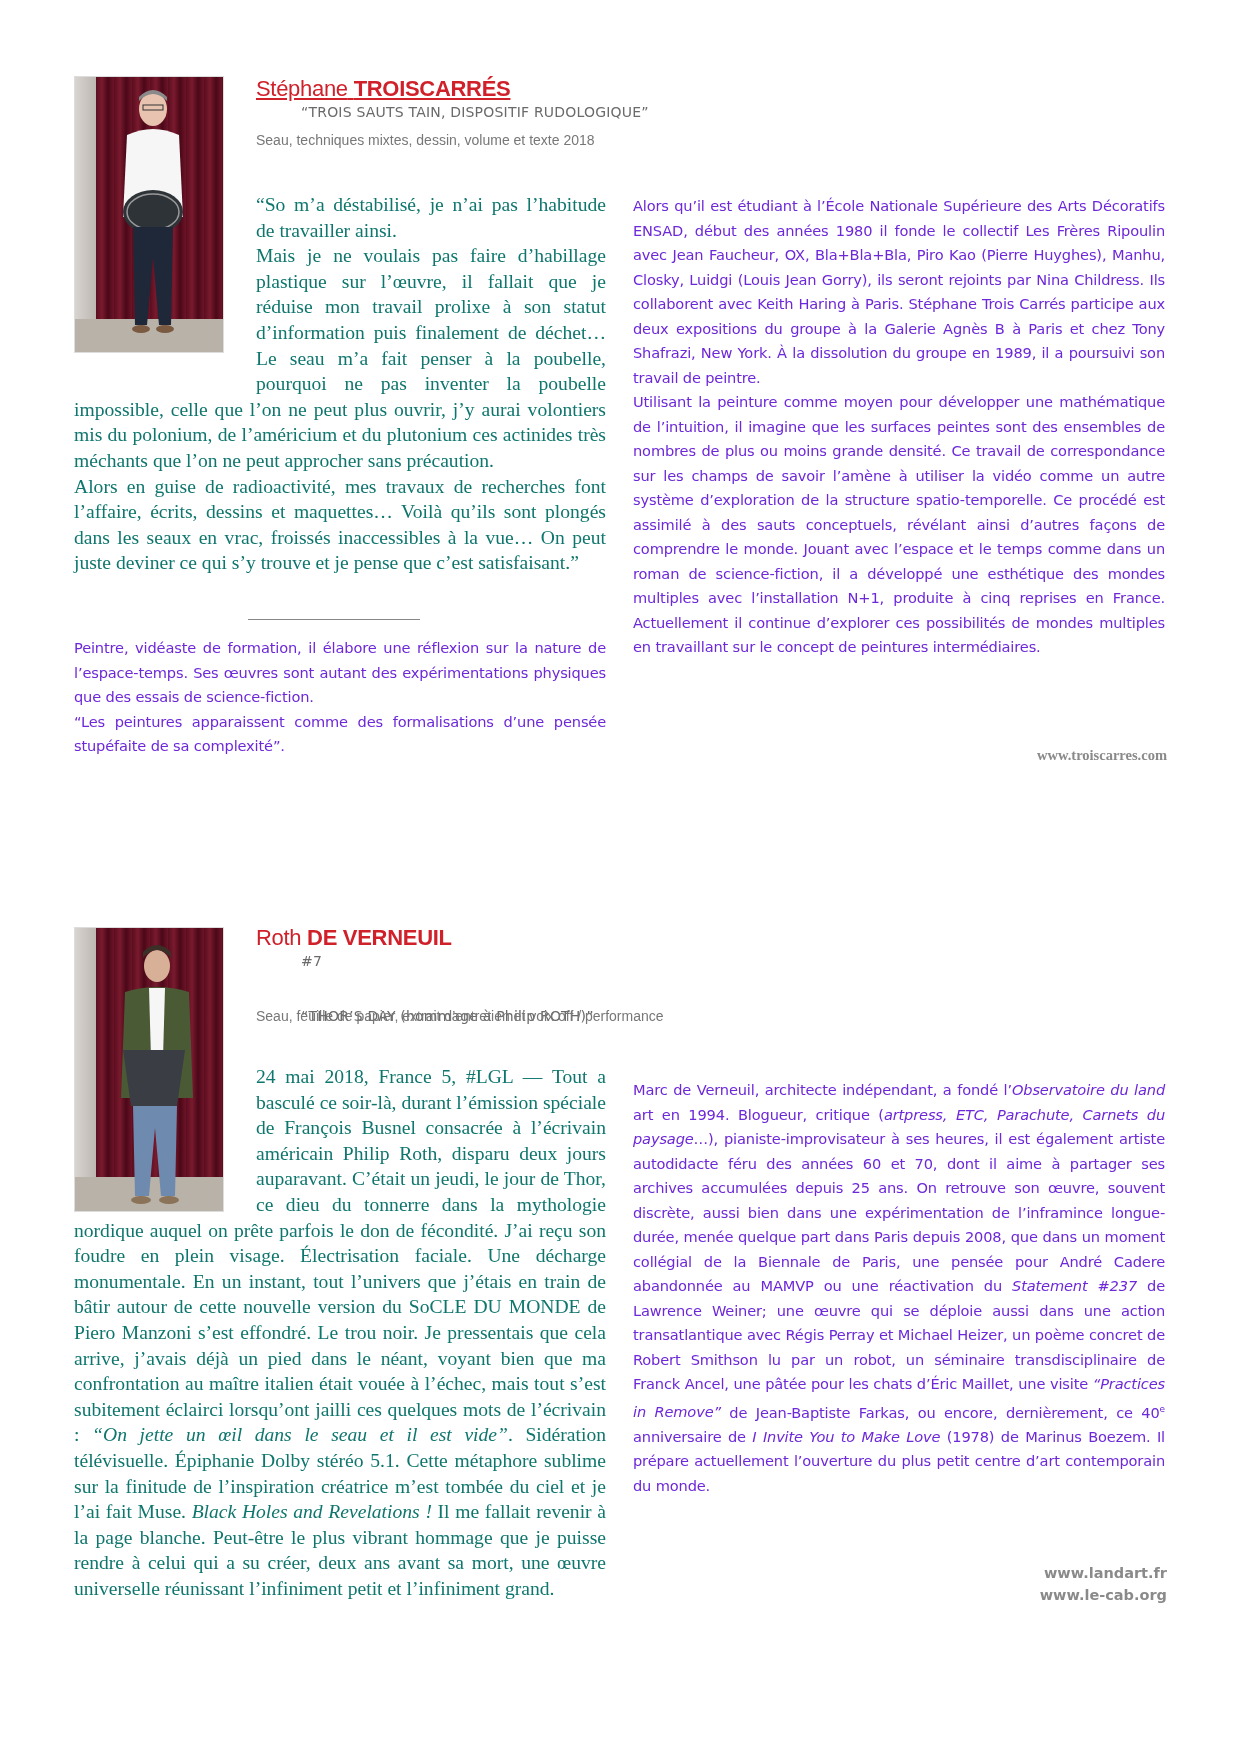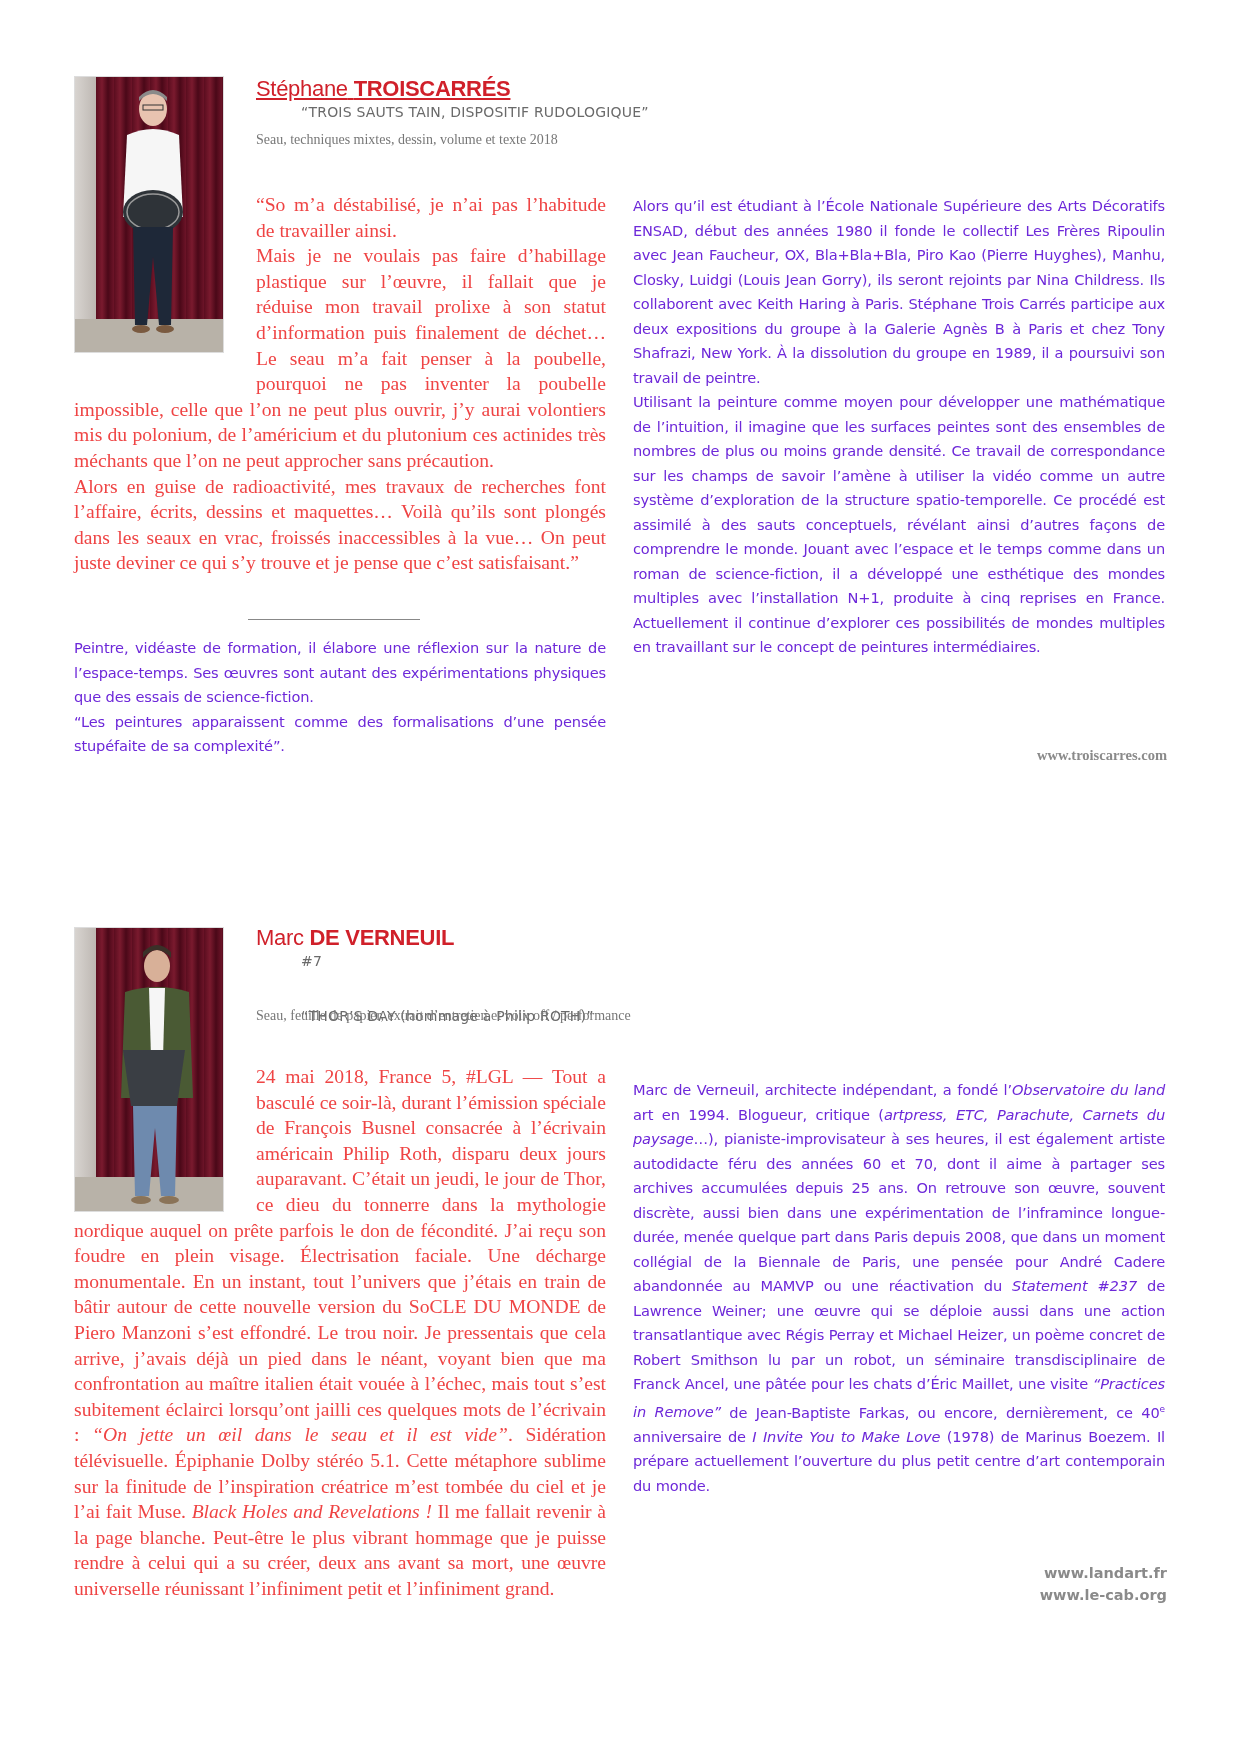--- a/index.html
+++ b/index.html
@@ -10,23 +10,23 @@
   .photo .wall { position: absolute; left: 0; top: 0; bottom: 0; width: 14%; background: linear-gradient(90deg,#d8d4d0,#bdb7b2); }
   .photo .curtain { position: absolute; left: 14%; top: 0; right: 0; bottom: 12%;
     background: repeating-linear-gradient(90deg,#5a0d1f 0px,#7a1a2e 6px,#4a0818 12px,#6d1428 18px); }
   .photo .floor { position: absolute; left: 0; right: 0; bottom: 0; height: 12%; background: #b8b2a8; }
   .person { position: absolute; }
 
   .name-line { font-family: "Liberation Sans", "DejaVu Sans", sans-serif; font-size: 22px; color: #d0202a; letter-spacing: -0.3px; }
   .name-line .first { font-weight: normal; }
   .name-line .last { font-weight: bold; }
   .title-line { font-family: "DejaVu Sans", sans-serif; font-size: 14px; color: #6a6a6a; letter-spacing: 0.2px; margin-left: 45px; }
-  .sub-line { font-family: Liberation Serif, serif; font-size: 14px; color: #777; }
+  .sub-line { font-family: Liberation Sans, sans-serif; font-size: 14px; color: #777; }
 
-  .quote { font-family: "Liberation Serif", serif; font-size: 19.6px; line-height: 25.6px; color: #ef4444; text-align: justify; }
+  .quote { font-family: "Liberation Serif", serif; font-size: 19.6px; line-height: 25.6px; color: #0f766e; text-align: justify; }
   .bio { font-family: "DejaVu Sans", sans-serif; font-size: 14.6px; line-height: 24.5px; color: #6d28d9; text-align: justify; letter-spacing: -0.15px; }
   .bio i { font-style: italic; margin-top: 8px; }
   .para { margin: 0; }
   .url { font-family: "DejaVu Sans", sans-serif; font-size: 14.5px; color: #8a8a8a; text-align: right; font-weight: bold; }
 
   .float-spacer { float: left; }
   .divider { position: absolute; height: 1px; background: #888; }
 </style>
 </head>
 <body>
@@ -91,21 +91,21 @@
       <path d="M50 64 Q82 54 114 64 L118 170 L46 170Z" fill="#4a5a34"></path>
       <path d="M74 60 L90 60 L88 130 L76 130Z" fill="#f6f6f6"></path>
       <path d="M48 122 L110 122 L102 178 L56 178Z" fill="#3a3e44"></path>
       <path d="M58 178 L102 178 L100 268 L86 268 L80 200 L74 268 L60 268Z" fill="#6e8aae"></path>
       <ellipse cx="66" cy="272" rx="10" ry="4" fill="#8a7358"></ellipse>
       <ellipse cx="94" cy="272" rx="10" ry="4" fill="#8a7358"></ellipse>
     </svg>
   </div>
 
   <div class="abs name-line" style="left:256px; top:925px;">
-    <span class="first">Marc</span>
+    <span class="first">Roth</span>
     <span class="last">DE VERNEUIL</span>
   </div>
   <div class="abs title-line" style="left:256px; top:953px;">#7</div>
   <div class="abs title-line" style="left:256px; top:1008px;">“THOR’S DAY (hommage à Philip ROTH)”</div>
   <div class="abs sub-line" style="left:256px; top:1008px;">Seau, feuille de papier, extrait d’entretien et voix off / performance</div>
 
   <div class="abs quote" style="left:74px; top:1064px; width:532px;">
     <div class="float-spacer" style="width:182px; height:150px;"></div>
     <p class="para"><span>24 mai 2018, France 5, #LGL — Tout a basculé ce soir-là, durant l’émission spéciale de François Busnel consacrée à l’écrivain américain Philip Roth, disparu deux jours auparavant. C’était un jeudi, le jour de Thor, ce dieu du tonnerre dans la mythologie nordique auquel on prête parfois le don de fécondité. J’ai reçu son foudre en plein visage. Électrisation faciale. Une décharge monumentale. En un instant, tout l’univers que j’étais en train de bâtir autour de cette nouvelle version du SoCLE DU MONDE de Piero Manzoni s’est effondré. Le trou noir. Je pressentais que cela arrive, j’avais déjà un pied dans le néant, voyant bien que ma confrontation au maître italien était vouée à l’échec, mais tout s’est subitement éclairci lorsqu’ont jailli ces quelques mots de l’écrivain : </span><i>“On jette un œil dans le seau et il est vide”</i><span>. Sidération télévisuelle. Épiphanie Dolby stéréo 5.1. Cette métaphore sublime sur la finitude de l’inspiration créatrice m’est tombée du ciel et je l’ai fait Muse. </span><i>Black Holes and Revelations !</i><span> Il me fallait revenir à la page blanche. Peut-être le plus vibrant hommage que je puisse rendre à celui qui a su créer, deux ans avant sa mort, une œuvre universelle réunissant l’infiniment petit et l’infiniment grand.</span></p>
   </div>

